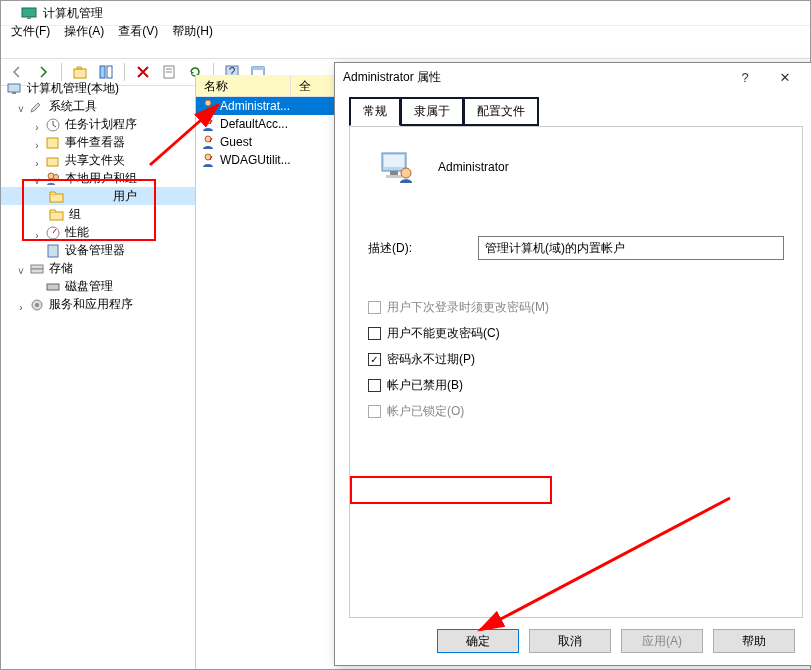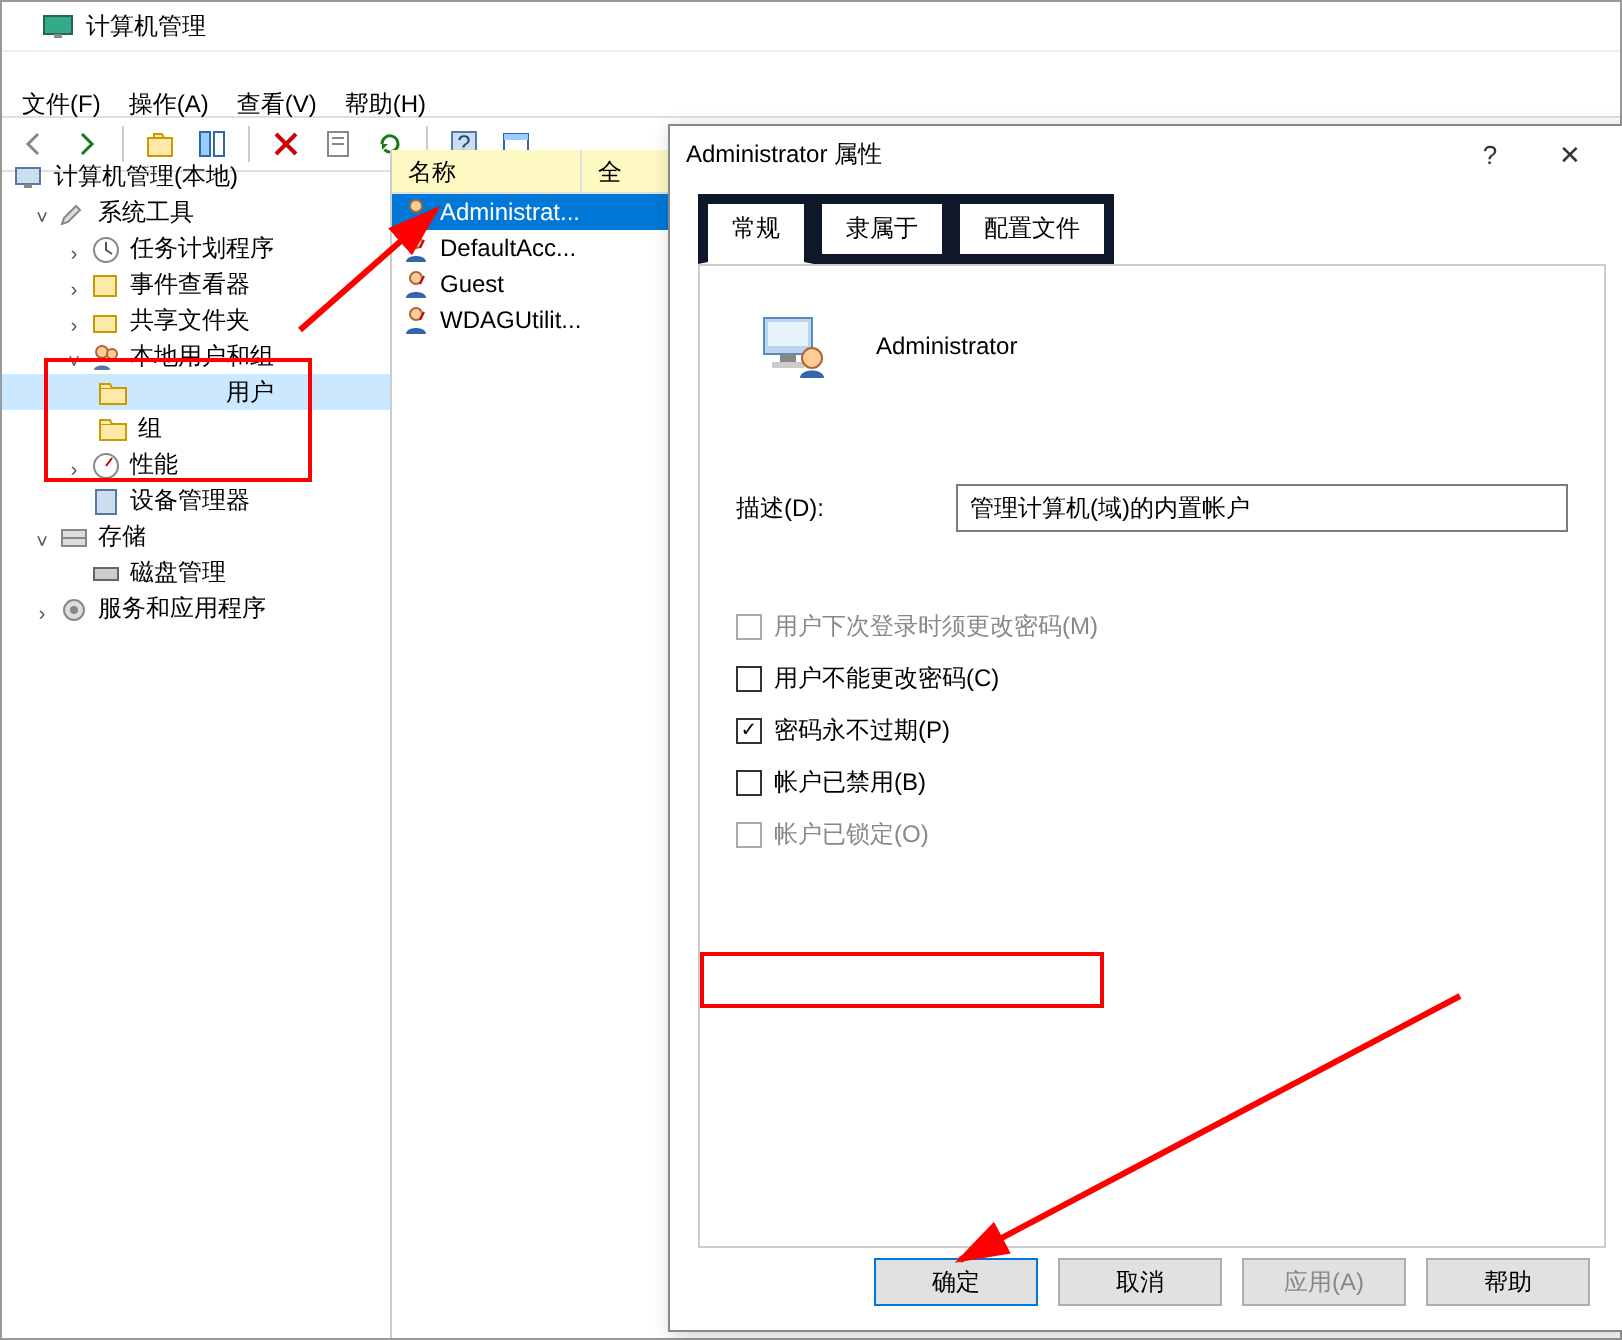--- a/index.html
+++ b/index.html
@@ -3,21 +3,21 @@
 <meta charset="utf-8">
 <style>
 * { box-sizing: border-box; margin: 0; padding: 0; font-family: "Microsoft YaHei", "Segoe UI", Tahoma, sans-serif; font-size: 12px; }
 body { background: #fff; width: 811px; height: 670px; position: relative; overflow: hidden; }
 
 
 .main-window { position: absolute; left: 0; top: 0; width: 811px; height: 670px; background: #fff; border: 1px solid #999; }
 .titlebar { height: 24px; background: #fff; display: flex; align-items: center; padding: 0 20px; gap: 6px; }
 .titlebar-icon { width: 16px; height: 16px; display: inline-flex; }
 .titlebar-text { font-size: 12px; color: #000; }
-.menubar { height: 20px; display: flex; align-items: flex-start; padding: 16px 4px; gap: 2px; border-top: 1px solid #eee; }
+.menubar { height: 20px; display: flex; align-items: flex-end; padding: 16px 4px; gap: 2px; border-top: 1px solid #eee; }
 .menu-item { padding: 2px 6px; cursor: default; }
 .toolbar { height: 28px; border-top: 1px solid #e0e0e0; border-bottom: 1px solid #e0e0e0; display: flex; align-items: center; padding: 0 4px; gap: 2px; }
 .tb-btn { width: 24px; height: 22px; display: inline-flex; align-items: center; justify-content: center; border: 1px solid transparent; }
 .tb-sep { width: 1px; height: 18px; background: #ccc; margin: 0 4px; }
 
 .content { position: absolute; top: 74px; left: 0; right: 0; bottom: 0; display: flex; }
 .tree-pane { width: 195px; border-right: 1px solid #ccc; padding: 4px 0; overflow: hidden; }
 .tree-node { display: flex; align-items: flex-end; height: 18px; padding-left: 4px; white-space: nowrap; cursor: default; }
 .tree-node.selected { background: #cce8ff; gap: 44px; }
 .expander { width: 12px; text-align: center; color: #555; font-size: 10px; }
@@ -36,21 +36,21 @@
 
 .hl-red { position: absolute; border: 2px solid #f00; pointer-events: none; }
 
 
 .dialog { position: absolute; left: 334px; top: 62px; width: 480px; height: 604px; background: #fff; border: 1px solid #888; box-shadow: 2px 2px 10px rgba(0,0,0,0.2); }
 .dlg-title { height: 28px; display: flex; align-items: center; justify-content: space-between; padding: 0 8px; background: #fff; }
 .dlg-title-text { font-size: 12px; }
 .dlg-title-btns { display: flex; gap: 0; }
 .dlg-title-btn { width: 40px; height: 24px; display: flex; align-items: center; justify-content: center; font-size: 13px; color: #333; }
 .tabstrip { display: flex; padding: 6px 10px 0 14px; }
-.tab { padding: 4px 12px; border: 5px solid #0f172a; background: #fff; margin-right: -1px; cursor: default; position: relative; }
+.tab { padding: 4px 12px; border: 2px solid #0f172a; background: #fff; margin-right: -1px; cursor: default; position: relative; }
 .tab.active { border-bottom: 1px solid #fff; z-index: 2; }
 .tab-panel { border: 1px solid #ccc; margin: 0 10px 10px 14px; padding: 14px 18px; position: relative; height: 492px; }
 .user-header { display: flex; align-items: center; gap: 24px; padding: 6px 10px 24px 10px; }
 .form-row { display: flex; align-items: center; margin: 8px 0; }
 .form-label { width: 110px; }
 .text-input { flex: 1; height: 24px; border: 1px solid #7a7a7a; padding: 2px 6px; font-size: 12px; background: #fff; }
 .text-input.focused { border: 1px solid #0078d7; outline: 1px solid #0078d7; outline-offset: -1px; }
 .check-row { display: flex; align-items: center; margin: 9px 0; gap: 6px; }
 .check-row.disabled { color: #888; }
 .chk { width: 13px; height: 13px; border: 1px solid #333; background: #fff; display: inline-flex; align-items: center; justify-content: center; font-size: 10px; line-height: 1; }

